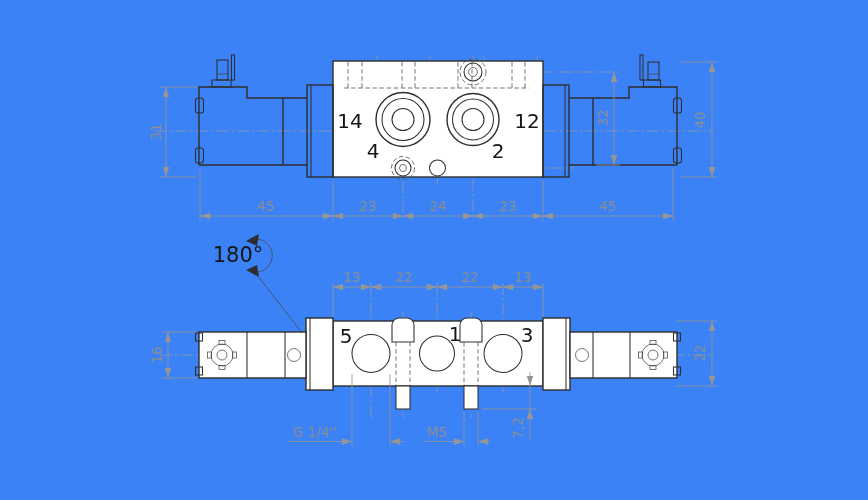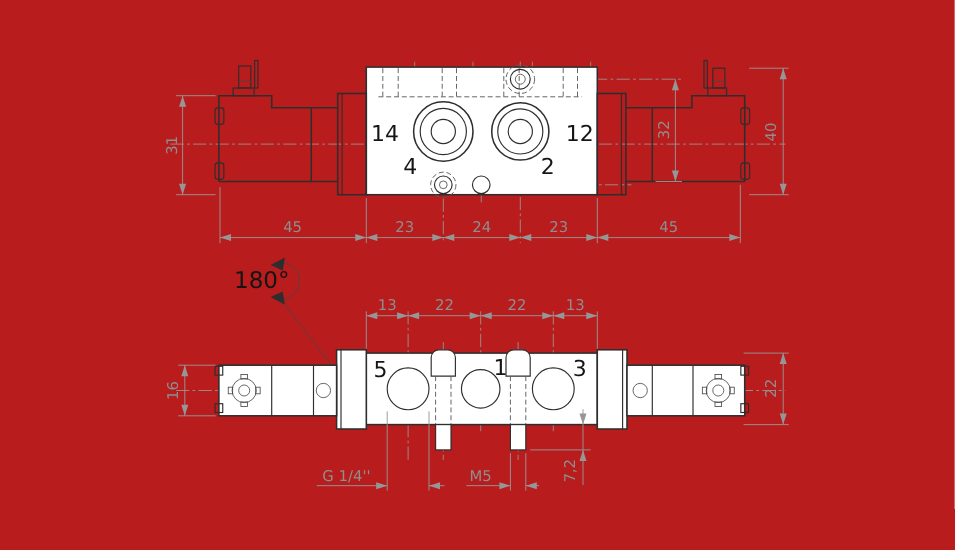--- a/index.html
+++ b/index.html
@@ -1,16 +1,16 @@
 <!DOCTYPE html>
 <html><head>
 <meta charset="utf-8">
 <style>
   html,body{margin:0;padding:0;background:#ffffff;}
-  .stage{width:868px;height:500px;background:#b91c1c;position:relative;overflow:hidden;
+  .stage{width:868px;height:500px;background:#3b82f6;position:relative;overflow:hidden;
          font-family:"DejaVu Sans",sans-serif;}
   svg{display:block;}
   .ol  {stroke:#2e2e2e;stroke-width:1.4;fill:none;stroke-linejoin:miter;}
   .olf {stroke:#2e2e2e;stroke-width:1.4;fill:#ffffff;stroke-linejoin:miter;}
   .ol2 {stroke:#2e2e2e;stroke-width:1.05;fill:none;}
   .ol2f{stroke:#2e2e2e;stroke-width:1.05;fill:#ffffff;}
   .thin{stroke:#464646;stroke-width:0.75;fill:none;}
   .lite{stroke:#9a9a9a;stroke-width:0.7;fill:none;}
   .hid {stroke:#5a5a5a;stroke-width:0.85;fill:none;stroke-dasharray:4.5 2.6;}
   .cl  {stroke:#9b9b9b;stroke-width:0.75;fill:none;stroke-dasharray:12 3 2.5 3;}

